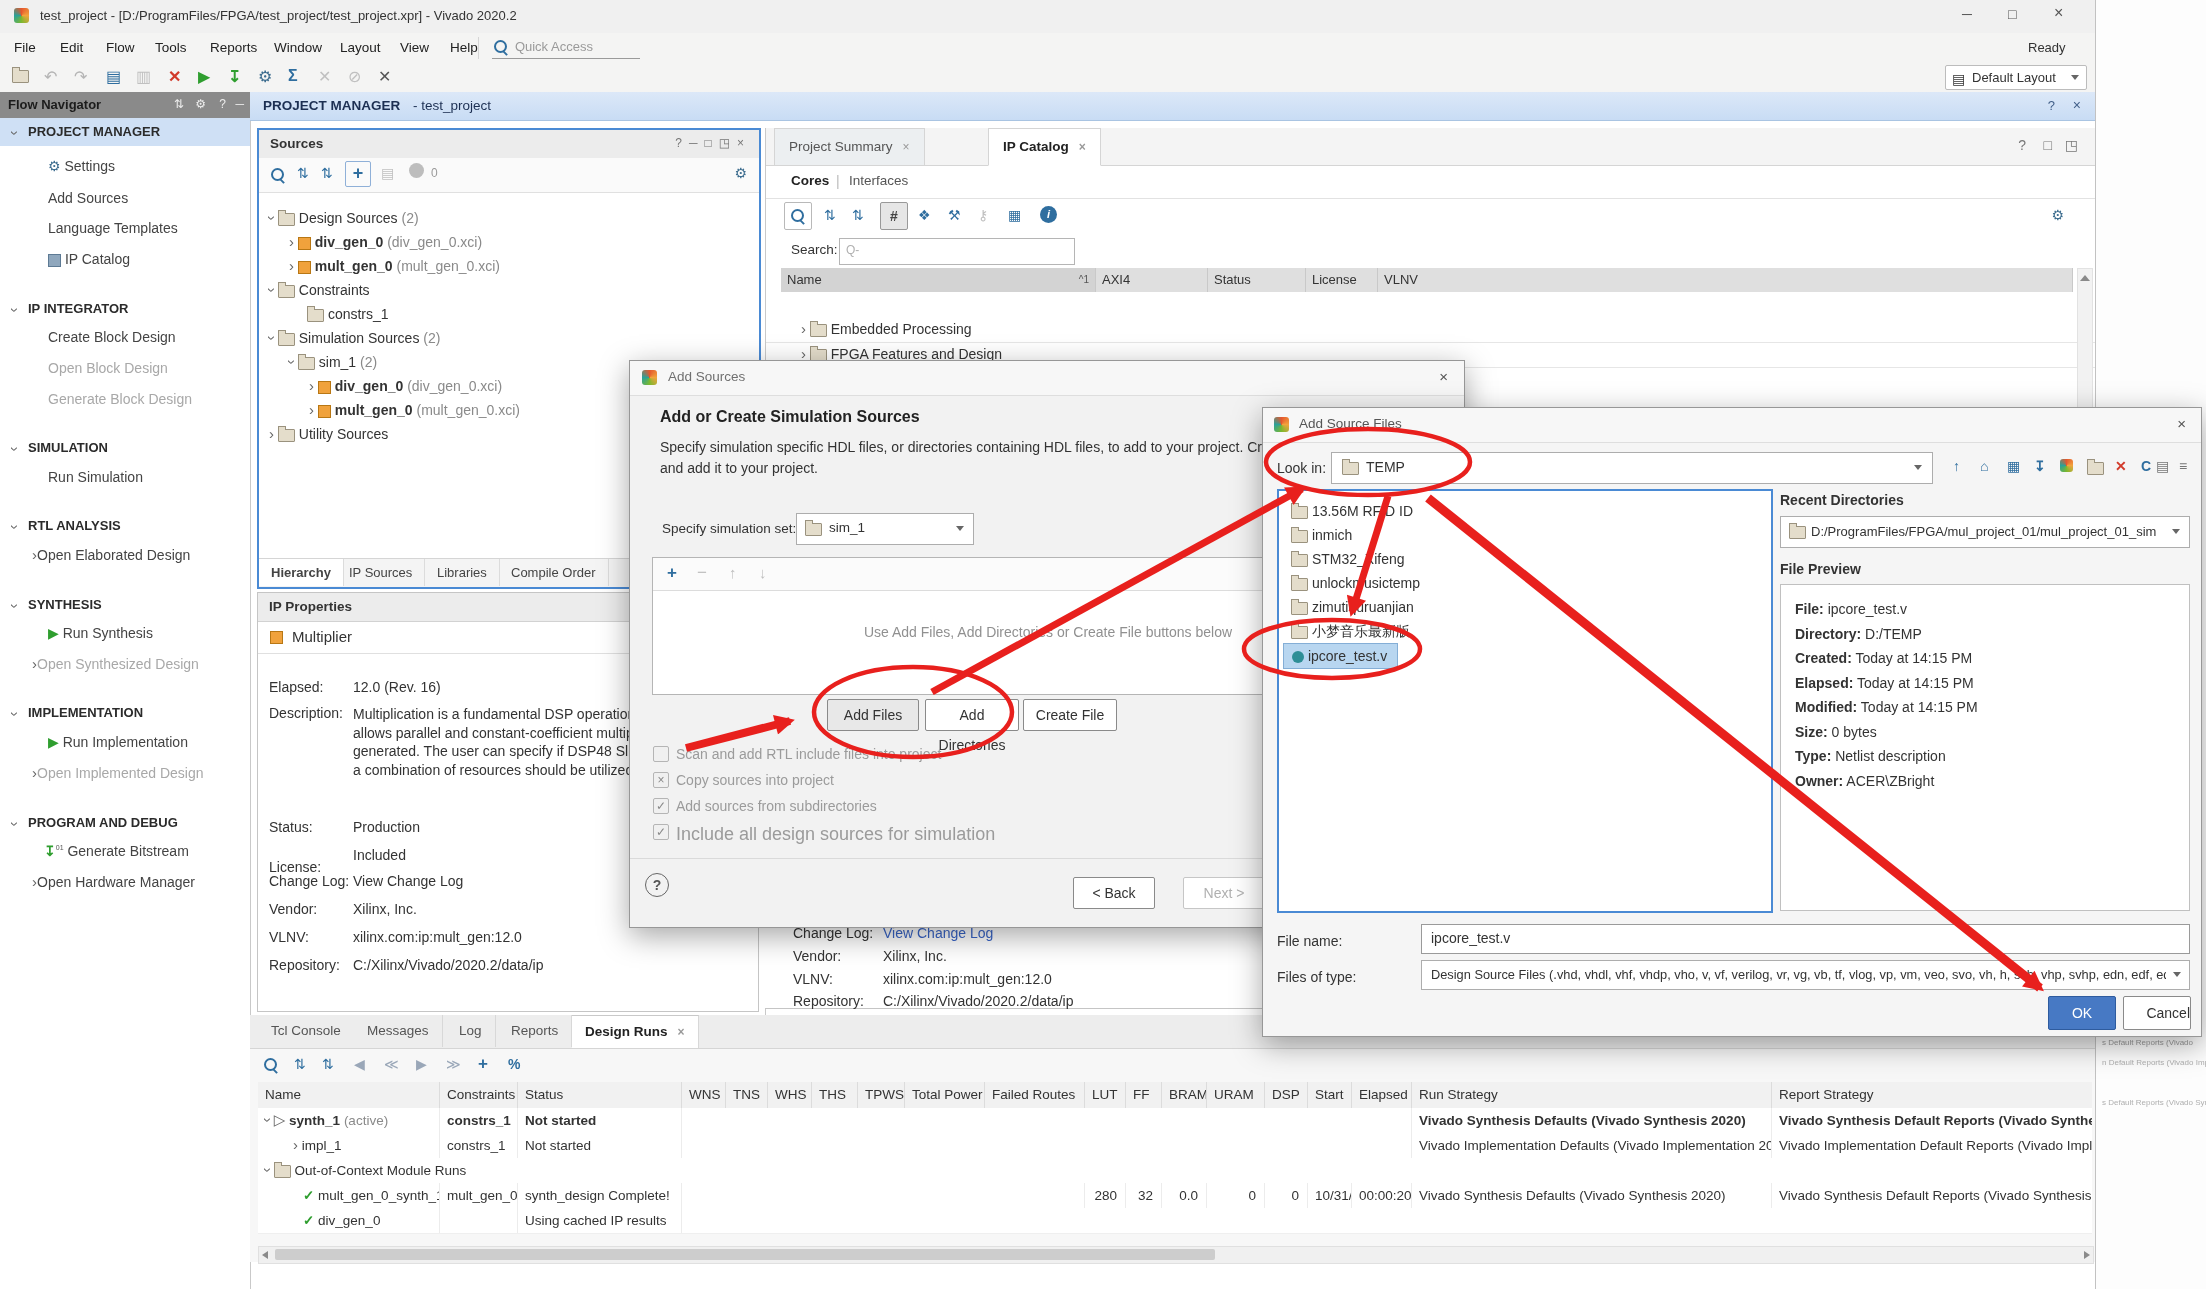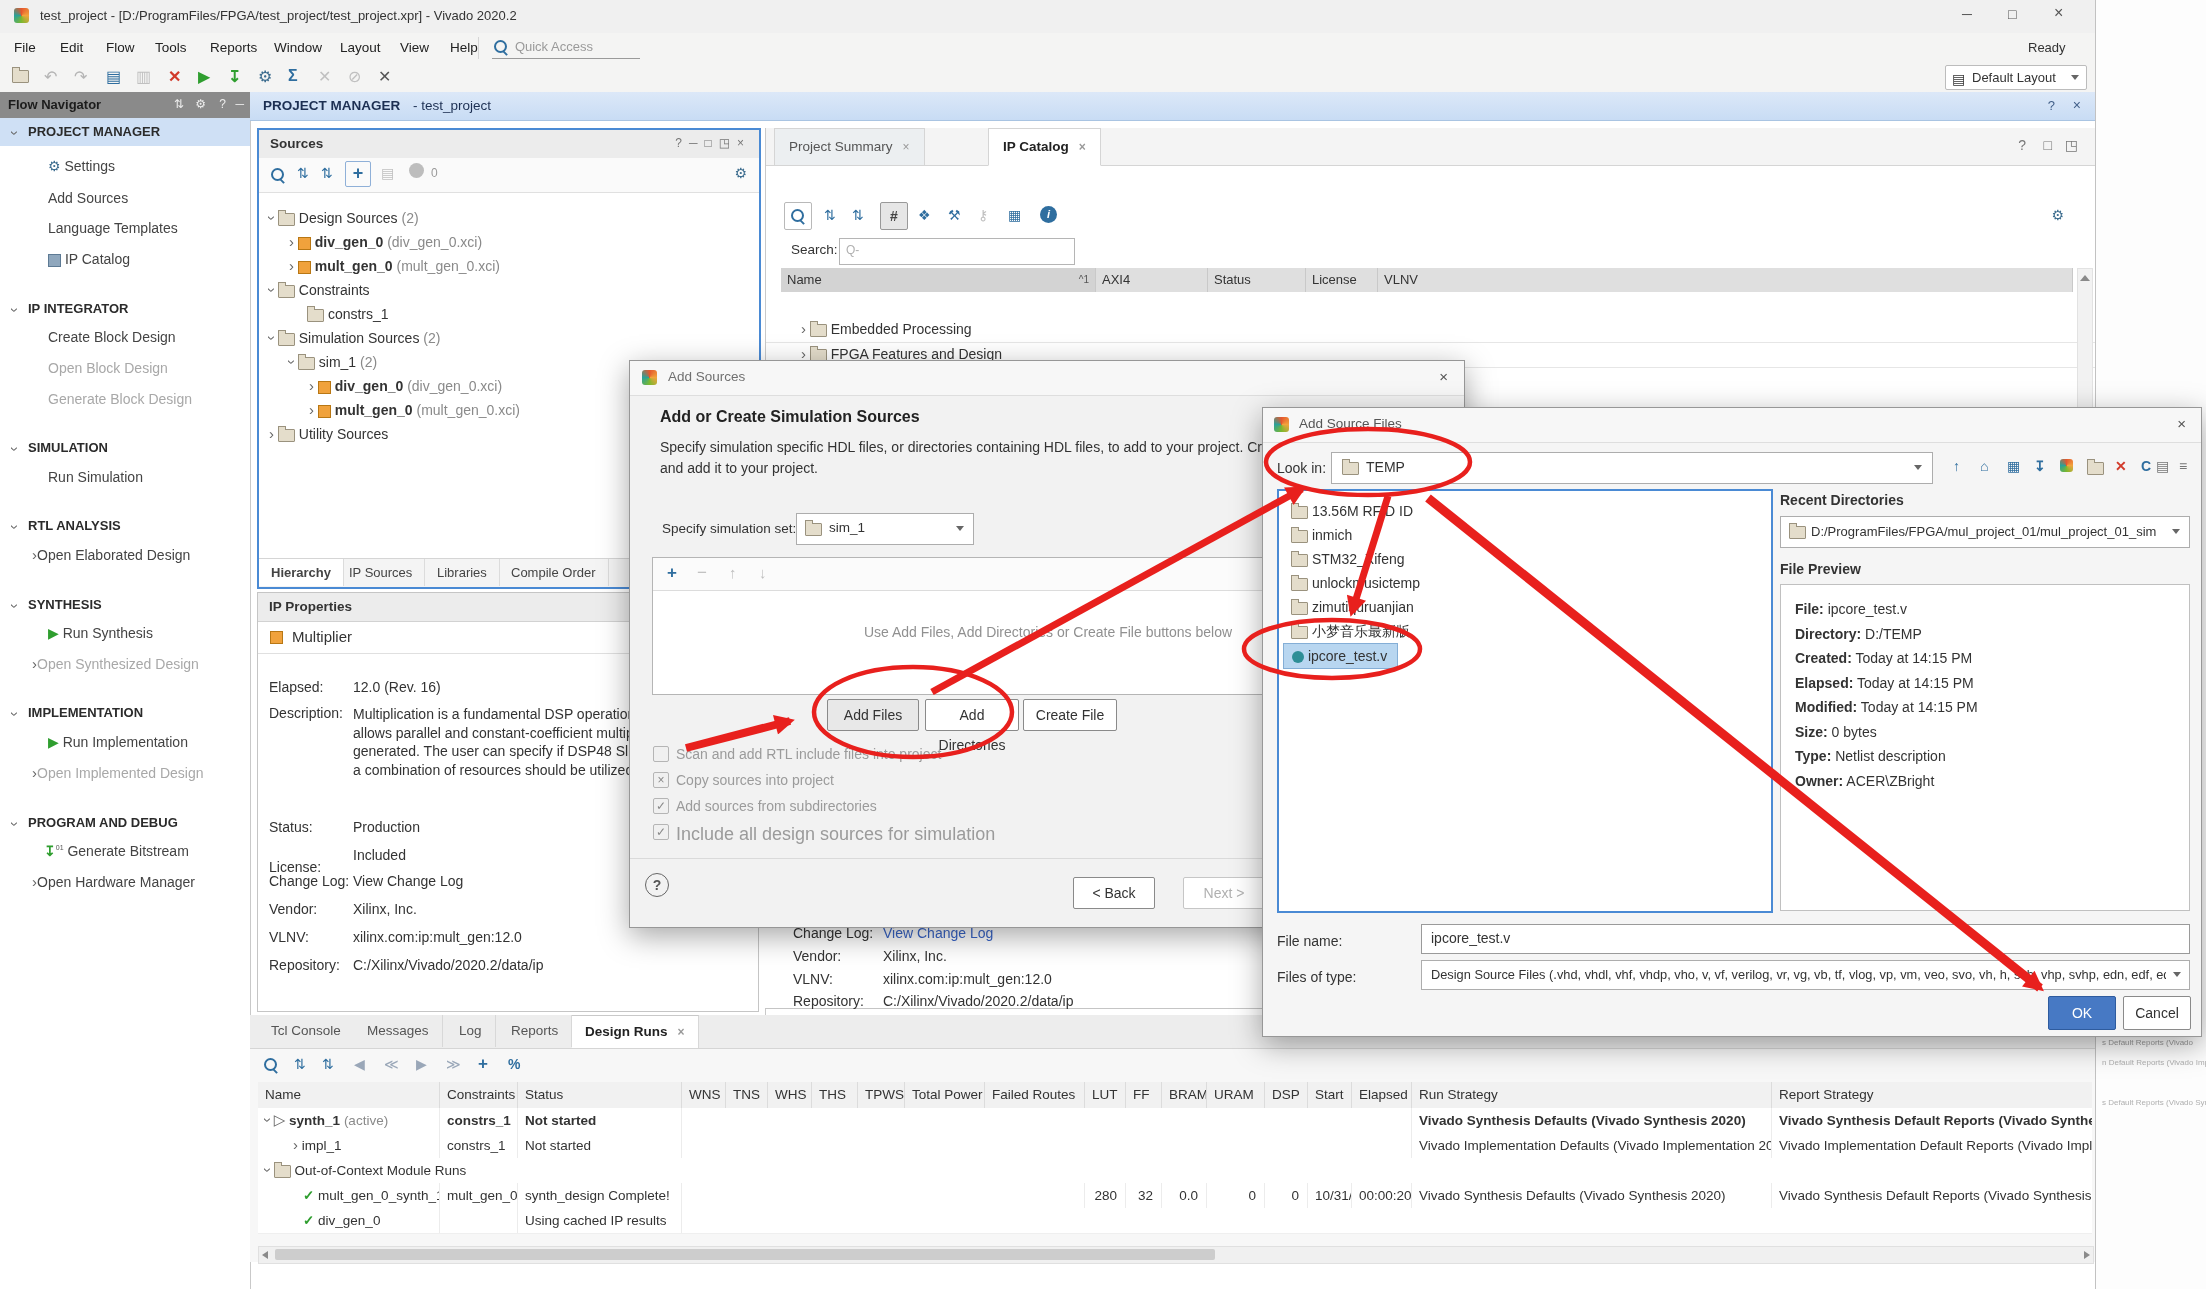--- a/index.html
+++ b/index.html
@@ -243,20 +243,25 @@
     <span class="prop-val" style="top:364px;">C:/Xilinx/Vivado/2020.2/data/ip</span>
   </div>
 
   <div class="abs" id="ipcat">
     <div class="abs" style="left:0;top:0;right:0;height:37px;background:#f4f4f4;border-bottom:1px solid #d5d5d5;">
       <span class="tab" style="left:8px;"><span>Project Summary</span><span class="x">×</span></span>
       <span class="tab active" style="left:222px;"><span>IP Catalog</span><span class="x">×</span></span>
       <span class="abs" style="right:70px;top:9px;color:#777;">?</span>
       <span class="abs" style="right:44px;top:9px;color:#777;">□</span>
       <span class="abs" style="right:18px;top:9px;color:#777;">◳</span>
+    </div>
+    <div class="abs" style="left:0;top:37px;right:0;height:33px;border-bottom:1px solid #e2e2e2;">
+      <span class="abs bold" style="left:25px;top:8px;font-size:13.5px;color:#222;">Cores</span>
+      <span class="abs" style="left:70px;top:8px;color:#bbb;">|</span>
+      <span class="abs" style="left:83px;top:8px;font-size:13.5px;color:#555;">Interfaces</span>
     </div>
     <div class="abs" style="left:0;top:70px;right:0;height:38px;">
       <div class="abs" style="left:18px;top:4px;width:26px;height:26px;border:1px solid #b9b9b9;border-radius:2px;"><span class="q-ic" style="margin:6px 0 0 6px;"></span></div>
       <span class="abs" style="left:58px;top:9px;color:#2f6e9f;">⇅</span>
       <span class="abs" style="left:86px;top:9px;color:#2f6e9f;">⇅</span>
       <div class="abs" style="left:114px;top:4px;width:26px;height:26px;border:1px solid #999;background:#e6e6e6;border-radius:2px;text-align:center;line-height:26px;color:#444;font-weight:bold;">#</div>
       <span class="abs" style="left:152px;top:9px;color:#2f6e9f;">❖</span>
       <span class="abs" style="left:182px;top:9px;color:#2f6e9f;">⚒</span>
       <span class="abs" style="left:212px;top:9px;color:#c0c0c0;">⚷</span>
       <span class="abs" style="left:242px;top:9px;color:#2f6e9f;">▦</span>
@@ -491,21 +496,21 @@
     <span class="abs" style="left:14px;top:525px;font-size:14px;">File name:</span>
     <div class="abs" style="left:158px;top:516px;width:767px;height:28px;background:#fff;border:1px solid #9a9a9a;">
       <span style="position:absolute;left:9px;top:5px;font-size:14px;">ipcore_test.v</span>
     </div>
     <span class="abs" style="left:14px;top:561px;font-size:14px;">Files of type:</span>
     <div class="abs" style="left:158px;top:552px;width:767px;height:28px;background:#fff;border:1px solid #adadad;">
       <span class="nowrap" style="position:absolute;left:9px;top:6px;font-size:12.8px;width:735px;">Design Source Files (.vhd, vhdl, vhf, vhdp, vho, v, vf, verilog, vr, vg, vb, tf, vlog, vp, vm, veo, svo, vh, h, svh, vhp, svhp, edn, edf, edif, ngc, sv, svp, bmm, mif, m</span>
       <span class="dd-arrow" style="position:absolute;right:8px;top:11px;"></span>
     </div>
     <div class="btn" style="left:785px;top:588px;width:66px;height:32px;line-height:32px;background:#4779c4;border-color:#2e5b9e;color:#fff;">OK</div>
-    <div class="btn" style="left:860px;top:588px;width:66px;height:32px;line-height:32px;">Cancel</div>
+    <div class="btn" style="left:860px;top:588px;width:66px;height:32px;line-height:32px;text-align:right;">Cancel</div>
   </div>
 
   <svg class="abs" width="2206" height="1289" style="left:0;top:0;z-index:60;pointer-events:none;">
     <defs>
       <marker id="ah" viewBox="0 0 10 10" refX="7.5" refY="5" markerWidth="28" markerHeight="20" markerUnits="userSpaceOnUse" orient="auto">
         <path d="M0,0 L10,5 L0,10 Z" fill="#e8201d"></path>
       </marker>
     </defs>
     <ellipse cx="1368" cy="462" rx="102" ry="33" fill="none" stroke="#e8201d" stroke-width="4.5"></ellipse>
     <ellipse cx="1332" cy="649" rx="88" ry="29" fill="none" stroke="#e8201d" stroke-width="4.5"></ellipse>

